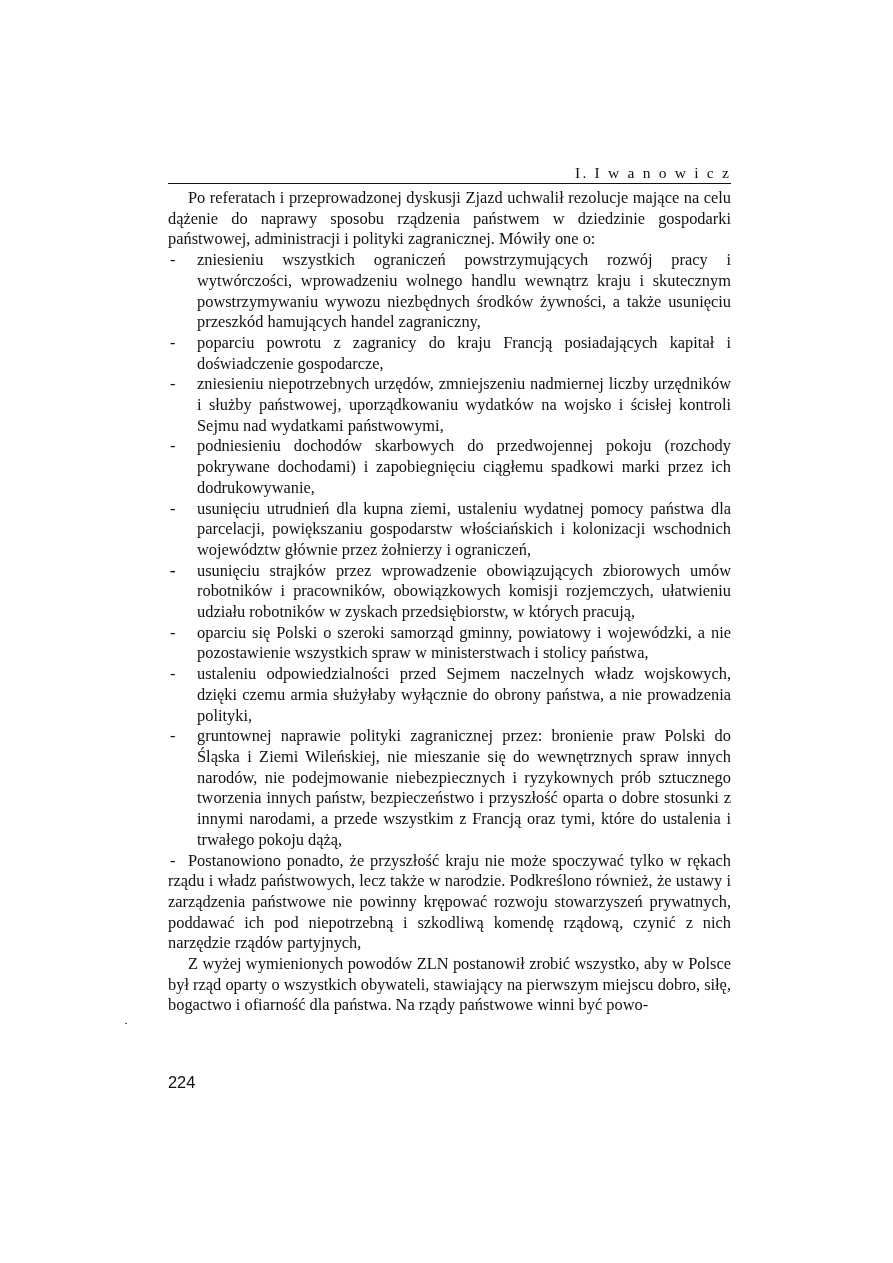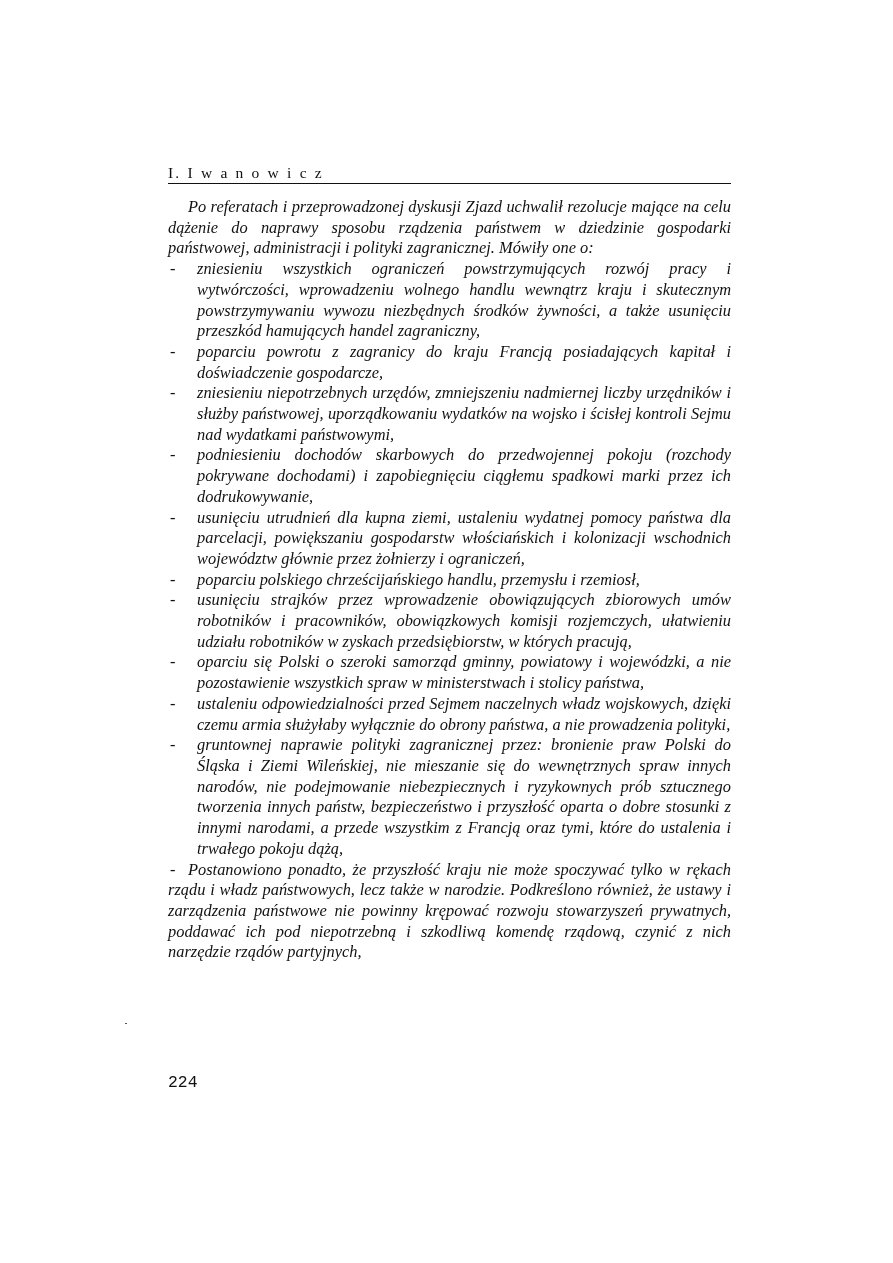--- a/index.html
+++ b/index.html
@@ -2,53 +2,54 @@
 <html><head>
 <meta charset="utf-8">
 <style>
   html, body { margin: 0; padding: 0; background: #ffffff; }
   body { width: 893px; height: 1263px; position: relative; overflow: hidden; }
   .page {
     position: absolute; left: 168px; top: 164px; width: 563px;
     font-family: "Liberation Serif", serif; color: #111; font-size: 16.4px; line-height: 20.7px;
   }
   .running-head {
-    text-align: left; letter-spacing: 2.2px; font-size: 15.5px; line-height: 18px;
+    text-align: right; letter-spacing: 2.2px; font-size: 15.5px; line-height: 18px;
     padding-bottom: 1px; border-bottom: 1.6px solid #111;
   }
-  .body { margin-top: 13px; font-style: italic; }
+  .body { margin-top: 4px; }
   p { margin: 0; text-align: justify; text-indent: 20px; }
   ul { list-style: none; margin: 0; padding: 0; }
   li { position: relative; padding-left: 29px; text-align: justify; }
   li .dash { position: absolute; left: 2px; top: 0; }
   .page-number {
     position: absolute; left: 168px; top: 1073px;
-    font-family: Liberation Mono, monospace; font-size: 16.4px; color: #111;
+    font-family: Liberation Sans, sans-serif; font-size: 16.4px; color: #111;
   }
   .speck { position: absolute; left: 125px; top: 1023px; width: 2px; height: 1px; background: #555; }
 </style>
 </head>
 <body>
 
 <div class="speck"></div>
 
 <div class="page">
   <div class="running-head">I. I w a n o w i c z</div>
   <div class="body">
     <p>Po referatach i przeprowadzonej dyskusji Zjazd uchwalił rezolucje mające na celu dążenie do naprawy sposobu rządzenia państwem w dziedzinie gospodarki państwowej, administracji i polityki zagranicznej. Mówiły one o:</p>
     <ul>
       <li><span class="dash">-</span><span>zniesieniu wszystkich ograniczeń powstrzymujących rozwój pracy i wytwórczości, wprowadzeniu wolnego handlu wewnątrz kraju i skutecznym powstrzymywaniu wywozu niezbędnych środków żywności, a także usunięciu przeszkód hamujących handel zagraniczny,</span></li>
       <li><span class="dash">-</span><span>poparciu powrotu z zagranicy do kraju Francją posiadających kapitał i doświadczenie gospodarcze,</span></li>
       <li><span class="dash">-</span><span>zniesieniu niepotrzebnych urzędów, zmniejszeniu nadmiernej liczby urzędników i służby państwowej, uporządkowaniu wydatków na wojsko i ścisłej kontroli Sejmu nad wydatkami państwowymi,</span></li>
       <li><span class="dash">-</span><span>podniesieniu dochodów skarbowych do przedwojennej pokoju (rozchody pokrywane dochodami) i zapobiegnięciu ciągłemu spadkowi marki przez ich dodrukowywanie,</span></li>
       <li><span class="dash">-</span><span>usunięciu utrudnień dla kupna ziemi, ustaleniu wydatnej pomocy państwa dla parcelacji, powiększaniu gospodarstw włościańskich i kolonizacji wschodnich województw głównie przez żołnierzy i ograniczeń,</span></li>
-      <li><span class="dash">-</span><span>poparciu polskiego chrześcijańskiego handlu, przemysłu i rzemiosł,</span></li>
+      <li><span class="dash">-</span></li>
       <li><span class="dash">-</span><span>usunięciu strajków przez wprowadzenie obowiązujących zbiorowych umów robotników i pracowników, obowiązkowych komisji rozjemczych, ułatwieniu udziału robotników w zyskach przedsiębiorstw, w których pracują,</span></li>
       <li><span class="dash">-</span><span>oparciu się Polski o szeroki samorząd gminny, powiatowy i wojewódzki, a nie pozostawienie wszystkich spraw w ministerstwach i stolicy państwa,</span></li>
       <li><span class="dash">-</span><span>ustaleniu odpowiedzialności przed Sejmem naczelnych władz wojskowych, dzięki czemu armia służyłaby wyłącznie do obrony państwa, a nie prowadzenia polityki,</span></li>
       <li><span class="dash">-</span><span>gruntownej naprawie polityki zagranicznej przez: bronienie praw Polski do Śląska i Ziemi Wileńskiej, nie mieszanie się do wewnętrznych spraw innych narodów, nie podejmowanie niebezpiecznych i ryzykownych prób sztucznego tworzenia innych państw, bezpieczeństwo i przyszłość oparta o dobre stosunki z innymi narodami, a przede wszystkim z Francją oraz tymi, które do ustalenia i trwałego pokoju dążą,</span></li>
       <li><span class="dash">-</span></li>
     </ul>
     <p>Postanowiono ponadto, że przyszłość kraju nie może spoczywać tylko w rękach rządu i władz państwowych, lecz także w narodzie. Podkreślono również, że ustawy i zarządzenia państwowe nie powinny krępować rozwoju stowarzyszeń prywatnych, poddawać ich pod niepotrzebną i szkodliwą komendę rządową, czynić z nich narzędzie rządów partyjnych,</p>
+    <p>Z wyżej wymienionych powodów ZLN postanowił zrobić wszystko, aby w Polsce był rząd oparty o wszystkich obywateli, stawiający na pierwszym miejscu dobro, siłę, bogactwo i ofiarność dla państwa. Na rządy państwowe winni być powo-</p>
   </div>
 </div>
 
 <div class="page-number">224</div>
 
 </body></html>

